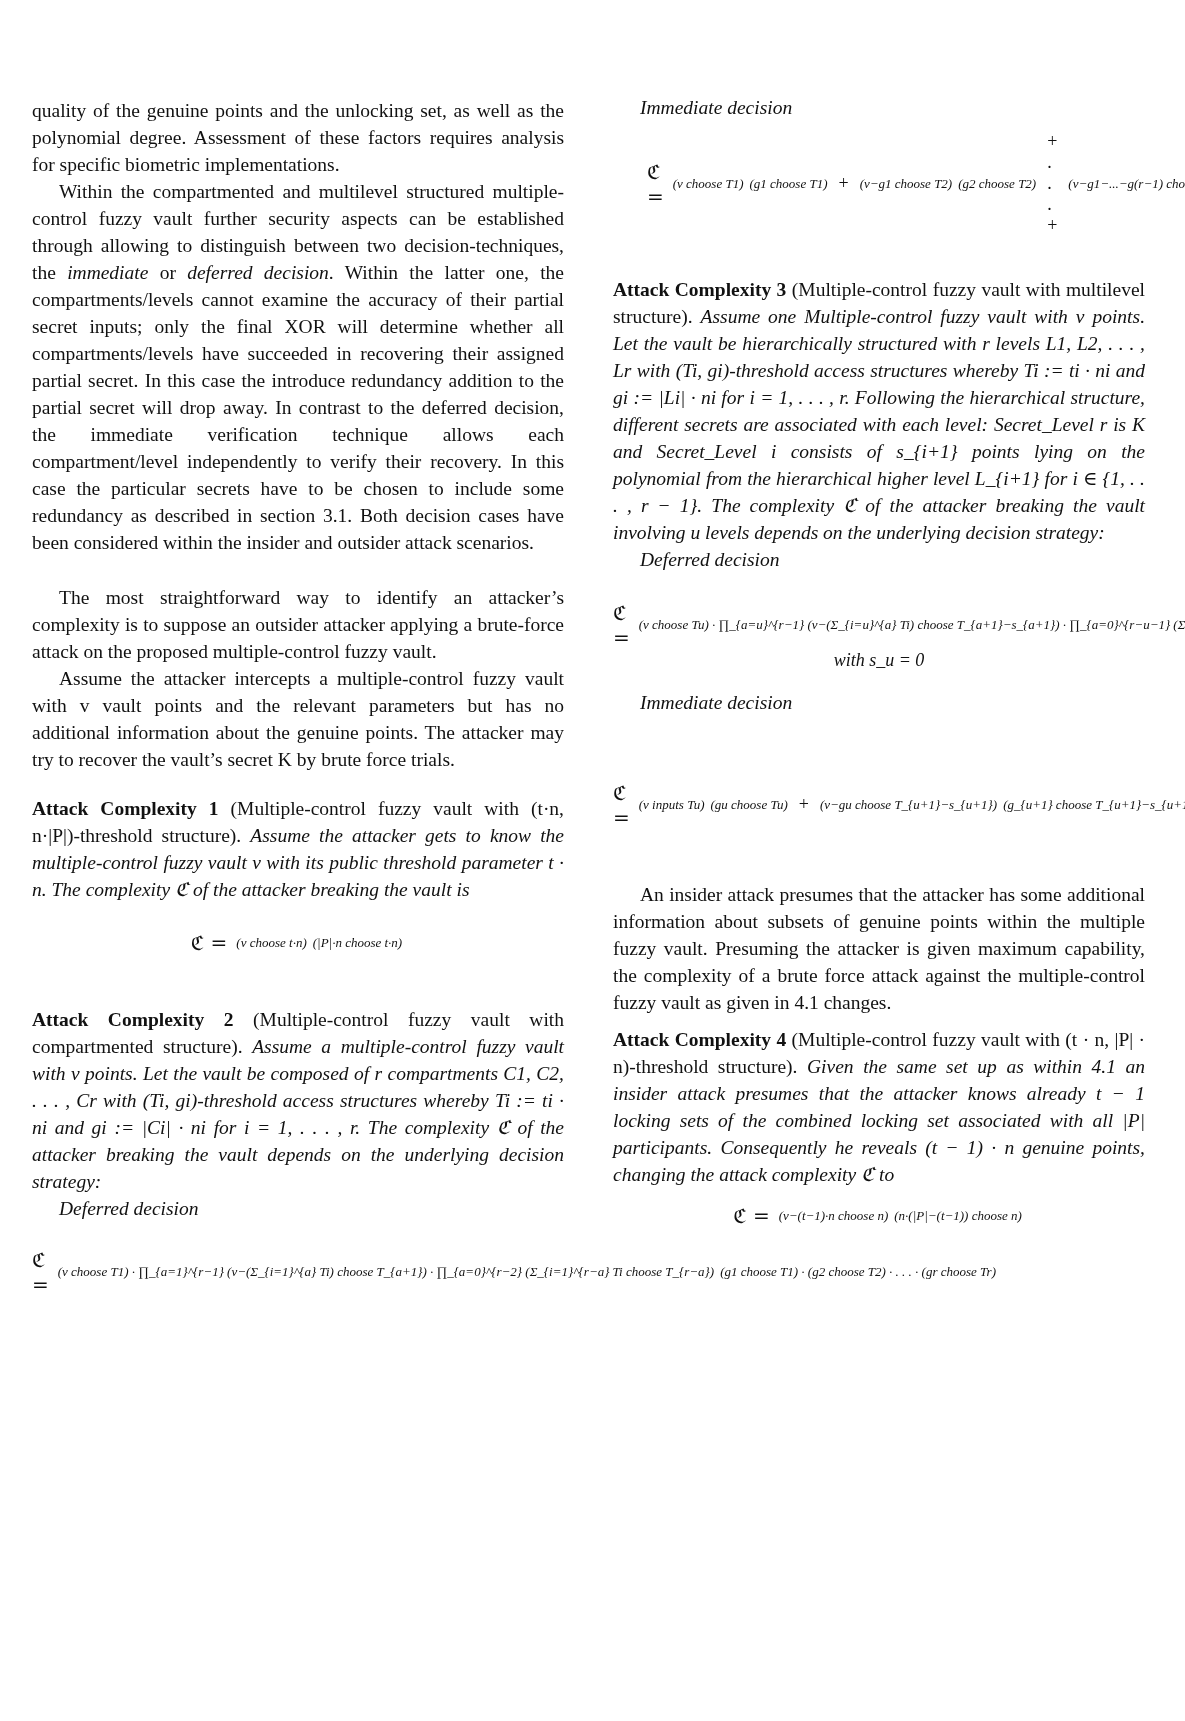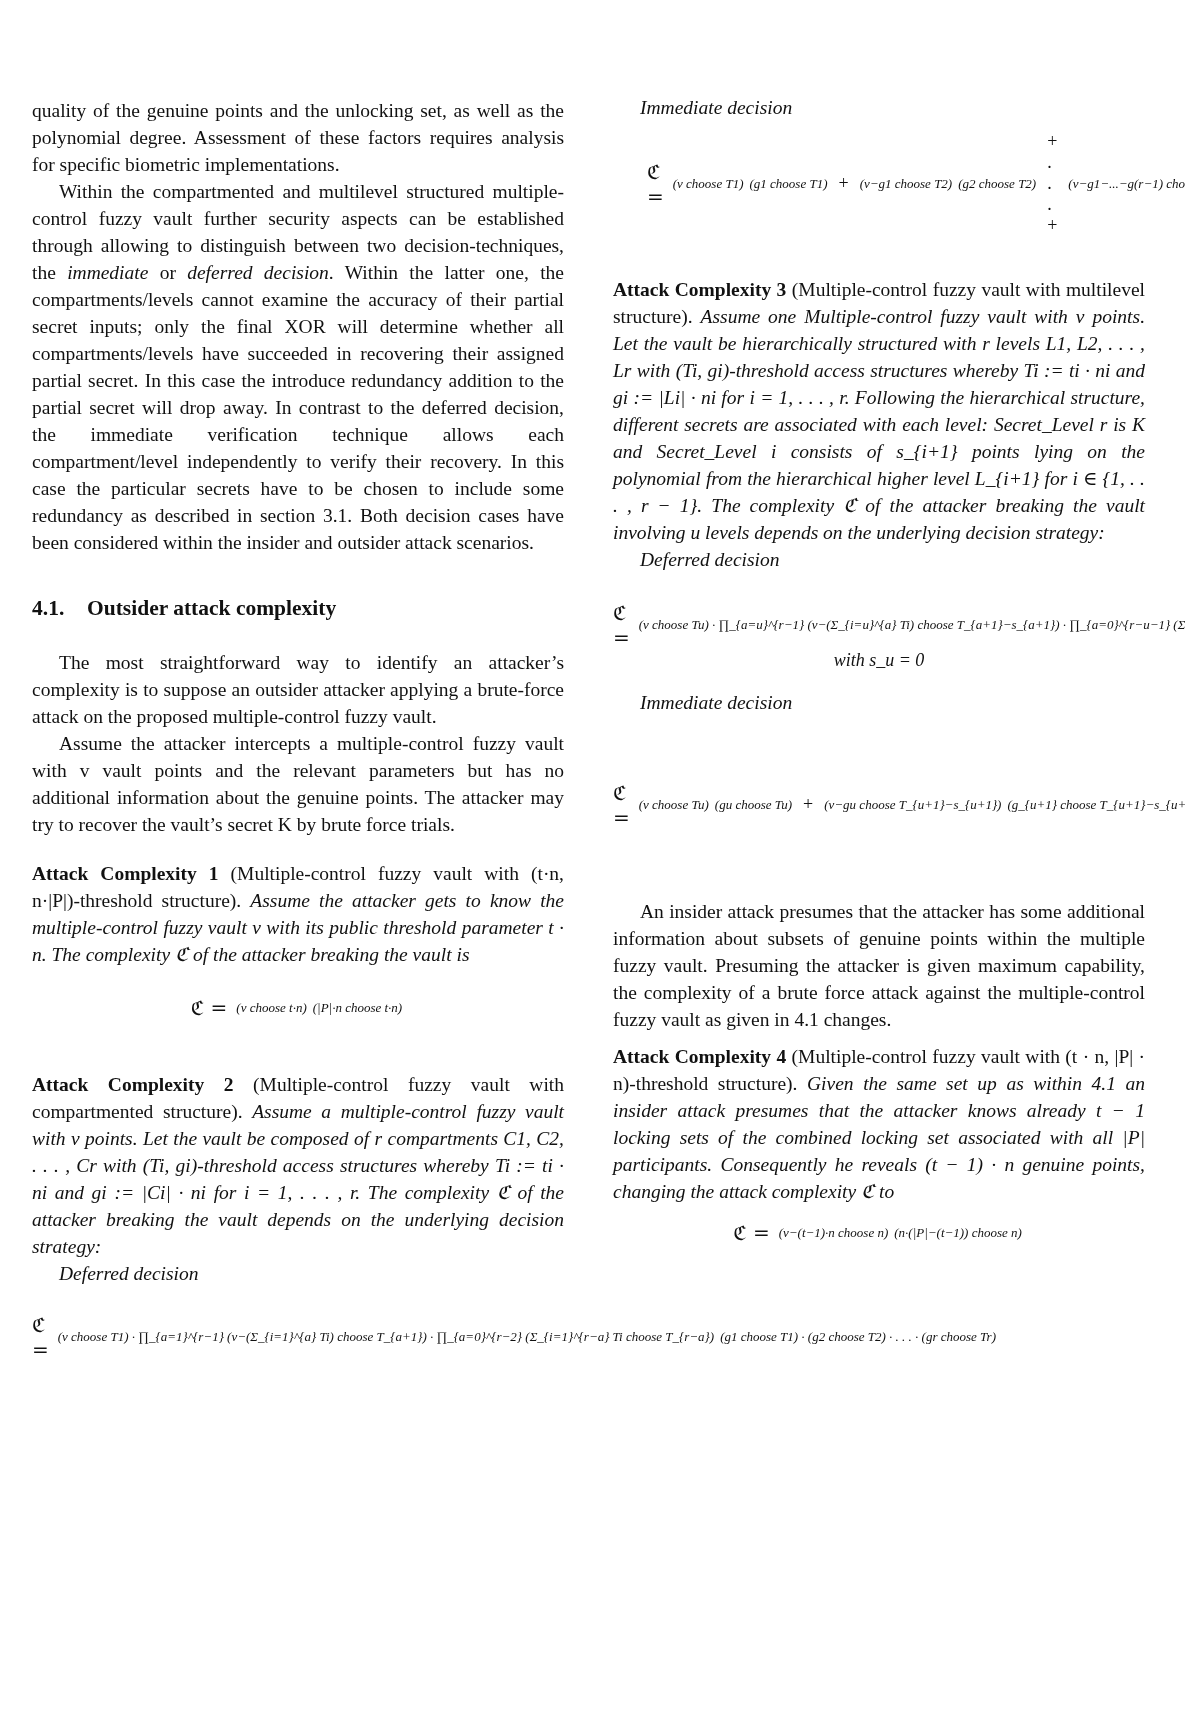--- a/index.html
+++ b/index.html
@@ -26,21 +26,20 @@
   .plus { margin: 0 8px; font-style: normal; }
   .note { text-align: center; font-style: italic; font-size: 18px; font-family: Liberation Serif, serif; }
 </style>
 </head>
 <body>
 
 <div class="col left">
   <p>quality of the genuine points and the unlocking set, as well as the polynomial degree. Assessment of these factors requires analysis for specific biometric implementations.</p>
   <p class="indent"><span>Within the compartmented and multilevel structured multiple-control fuzzy vault further security aspects can be established through allowing to distinguish between two decision-techniques, the </span><span class="it">immediate</span><span> or </span><span class="it">deferred decision</span><span>. Within the latter one, the compartments/levels cannot examine the accuracy of their partial secret inputs; only the final XOR will determine whether all compartments/levels have succeeded in recovering their assigned partial secret. In this case the introduce redundancy addition to the partial secret will drop away. In contrast to the deferred decision, the immediate verification technique allows each compartment/level independently to verify their recovery. In this case the particular secrets have to be chosen to include some redundancy as described in section 3.1. Both decision cases have been considered within the insider and outsider attack scenarios.</span></p>
 
-  <h2 style="margin-top:40px;"><span class="num">4.1.</span><span>Outsider attack complexity</span></h2>
 
   <p class="indent" style="margin-top:28px;">The most straightforward way to identify an attacker’s complexity is to suppose an outsider attacker applying a brute-force attack on the proposed multiple-control fuzzy vault.</p>
   <p class="indent">Assume the attacker intercepts a multiple-control fuzzy vault with v vault points and the relevant parameters but has no additional information about the genuine points. The attacker may try to recover the vault’s secret K by brute force trials.</p>
 
   <p style="margin-top:22px;"><span class="b">Attack Complexity 1</span> <span>(Multiple-control fuzzy vault with (t·n, n·|P|)-threshold structure).</span> <span class="it">Assume the attacker gets to know the multiple-control fuzzy vault v with its public threshold parameter t · n. The complexity ℭ of the attacker breaking the vault is</span></p>
 
   <div class="eq" style="justify-content:center; margin-top:26px;">
     <span class="lhs">ℭ =</span>
     <span class="frac">
       <span class="num">(v choose t·n)</span>
@@ -97,40 +96,40 @@
       <span class="den">(gu choose Tu) · (g_{u+1} choose T_{u+1}−s_{u+1}) · . . . · (gr choose Tr−sr)</span>
     </span>
   </div>
   <div class="note">with  s_u = 0</div>
 
   <div class="sub" style="margin-top:18px;">Immediate decision</div>
 
   <div class="eq" style="margin-top:36px;">
     <span class="lhs">ℭ =</span>
     <span class="frac">
-      <span class="num">(v choose Tu)</span>
+      <span class="num">(v inputs Tu)</span>
       <span class="bar"></span>
       <span class="den">(gu choose Tu)</span>
     </span>
     <span class="plus">+</span>
     <span class="frac">
       <span class="num">(v−gu choose T_{u+1}−s_{u+1})</span>
       <span class="bar"></span>
       <span class="den">(g_{u+1} choose T_{u+1}−s_{u+1})</span>
     </span>
     <span class="plus">+ . . . +</span>
     <span class="frac">
       <span class="num">(v−gu−...−g_{r−1} choose Tr−sr)</span>
       <span class="bar"></span>
       <span class="den">(gr choose Tr−sr)</span>
     </span>
   </div>
 
 
-  <p class="indent" style="margin-top:41px;">An insider attack presumes that the attacker has some additional information about subsets of genuine points within the multiple fuzzy vault. Presuming the attacker is given maximum capability, the complexity of a brute force attack against the multiple-control fuzzy vault as given in 4.1 changes.</p>
+  <p class="indent" style="margin-top:24px;">An insider attack presumes that the attacker has some additional information about subsets of genuine points within the multiple fuzzy vault. Presuming the attacker is given maximum capability, the complexity of a brute force attack against the multiple-control fuzzy vault as given in 4.1 changes.</p>
 
   <p style="margin-top:10px;"><span class="b">Attack Complexity 4</span> <span>(Multiple-control fuzzy vault with (t · n, |P| · n)-threshold structure).</span> <span class="it">Given the same set up as within 4.1 an insider attack presumes that the attacker knows already t − 1 locking sets of the combined locking set associated with all |P| participants. Consequently he reveals (t − 1) · n genuine points, changing the attack complexity ℭ to</span></p>
 
   <div class="eq" style="justify-content:center; margin-top:14px;">
     <span class="lhs">ℭ =</span>
     <span class="frac">
       <span class="num">(v−(t−1)·n choose n)</span>
       <span class="bar"></span>
       <span class="den">(n·(|P|−(t−1)) choose n)</span>
     </span>

